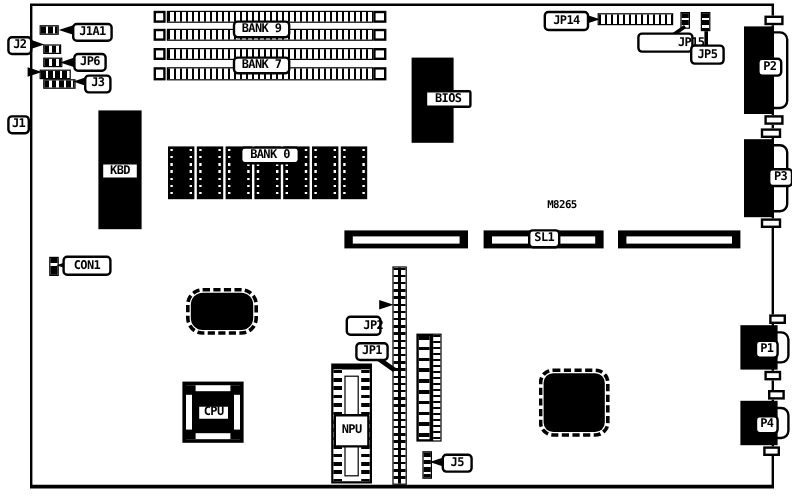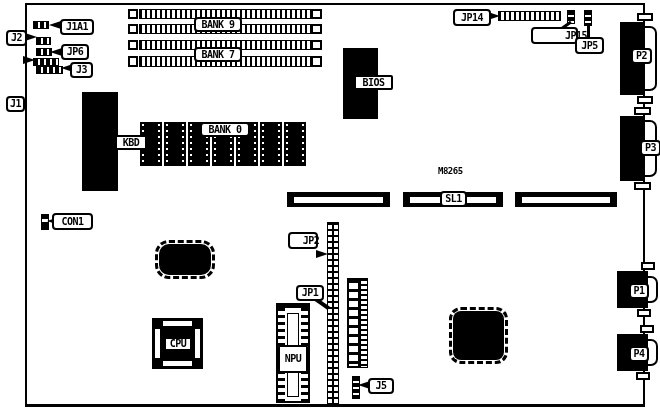--- a/index.html
+++ b/index.html
@@ -5,21 +5,21 @@
   html,body{margin:0;padding:0;background:#fff;}
   #stage{position:relative;width:660px;height:416px;background:#fff;overflow:hidden;
          font-family:"DejaVu Sans Mono", monospace;color:#000;}
   .abs{position:absolute;box-sizing:border-box;}
   .board{border:2px solid #000;border-bottom-width:3px;background:#fff;z-index:0;}
   .blk{background:#000;}
   
   .lbl{background:#fff;border:2px solid #000;border-radius:4px;z-index:6;
        display:flex;align-items:center;justify-content:center;
        font-weight:bold;font-size:10px;line-height:1;letter-spacing:-0.5px;white-space:nowrap;}
-  .plain{font-size:9px;font-weight:bold;letter-spacing:-0.5px;z-index:3;}
+  .plain{font-size:9px;font-weight:bold;letter-spacing:-0.5px;z-index:3;margin-left:18px;}
   
   .wl{width:0;height:0;border-top:4px solid transparent;border-bottom:4px solid transparent;
       border-right:12px solid #000;z-index:5;}
   .wr{width:0;height:0;border-top:4px solid transparent;border-bottom:4px solid transparent;
       border-left:12px solid #000;z-index:5;}
   .diag{background:#000;z-index:5;}
   
   .pinbar-h{border:1px solid #000;background:repeating-linear-gradient(to right,#000 0 4px,#fff 4px 6px);z-index:2;}
   .pinbar-v{border:1px solid #000;background:repeating-linear-gradient(to bottom,#000 0 4px,#fff 4px 6px);z-index:2;}
   
@@ -108,21 +108,21 @@
   <div class="abs dip" style="left:212px;top:122px;width:22px;height:44px;"></div>
   <div class="abs dip" style="left:236px;top:122px;width:22px;height:44px;"></div>
   <div class="abs dip" style="left:260px;top:122px;width:22px;height:44px;"></div>
   <div class="abs dip" style="left:284px;top:122px;width:22px;height:44px;"></div>
   <div class="abs lbl" style="left:200px;top:122px;width:50px;height:15px;">BANK 0</div>
 
   <div class="abs blk" style="left:343px;top:48px;width:35px;height:71px;z-index:1;"></div>
   <div class="abs lbl" style="left:354px;top:75px;width:39px;height:15px;border-radius:2px;">BIOS</div>
 
   <div class="abs blk" style="left:82px;top:92px;width:36px;height:99px;z-index:1;"></div>
-  <div class="abs lbl" style="left:84px;top:135px;width:32px;height:15px;border-radius:2px;margin-left:31px;">KBD</div>
+  <div class="abs lbl" style="left:84px;top:135px;width:32px;height:15px;border-radius:2px;">KBD</div>
 
   <div class="abs con-icon" style="left:41px;top:214px;width:8px;height:16px;"></div>
   <div class="abs wl" style="left:47px;top:217px;"></div>
   <div class="abs lbl" style="left:52px;top:213px;width:41px;height:17px;">CON1</div>
 
   <div class="abs lbl" style="left:453px;top:9px;width:38px;height:17px;">JP14</div>
   <div class="abs wr" style="left:488px;top:12px;"></div>
   <div class="abs comb" style="left:498px;top:11px;width:63px;height:10px;"></div>
 
   <div class="abs pinbar-v" style="left:567px;top:10px;width:8px;height:14px;"></div>
@@ -151,21 +151,21 @@
     </div>
   <div class="abs slot" style="left:403px;top:192px;width:100px;height:15px;">
       <div class="stripe"></div>
     </div>
   <div class="abs slot" style="left:515px;top:192px;width:102px;height:15px;">
       <div class="stripe"></div>
     </div>
   <div class="abs lbl" style="left:440px;top:191px;width:27px;height:16px;">SL1</div>
 
   <div class="abs hdr2" style="left:327px;top:222px;width:12px;height:182px;"></div>
-  <div class="abs lbl" style="left:288px;top:232px;width:30px;height:17px;padding-left:16px;">JP2</div>
+  <div class="abs lbl" style="left:288px;top:263px;width:30px;height:17px;padding-left:16px;">JP2</div>
   <div class="abs wr" style="left:316px;top:250px;"></div>
   <div class="abs lbl" style="left:296px;top:285px;width:28px;height:16px;">JP1</div>
   <div class="abs diag" style="left:316px;top:297px;width:17px;height:4px;transform:rotate(35deg);transform-origin:left top;"></div>
 
   <div class="abs ladder-big" style="left:347px;top:278px;width:13px;height:90px;"></div>
   <div class="abs ladder-fine" style="left:360px;top:278px;width:8px;height:90px;"></div>
   <div class="abs pinbar-v" style="left:352px;top:376px;width:8px;height:23px;"></div>
   <div class="abs wl" style="left:358px;top:381px;"></div>
   <div class="abs lbl" style="left:368px;top:378px;width:26px;height:16px;">J5</div>
 

